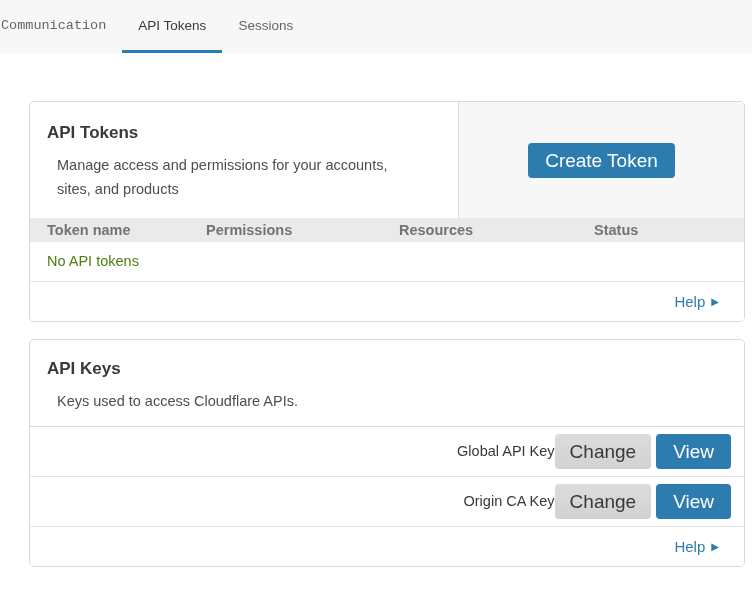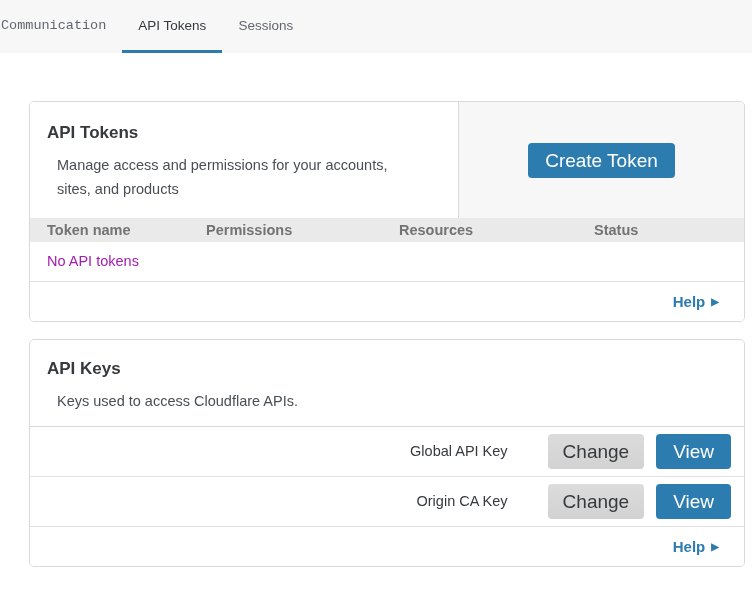--- a/index.html
+++ b/index.html
@@ -105,61 +105,60 @@
     font-weight: 700;
     height: 24px;
     padding: 1px;
     color: #737373;
   }
   .tokens-table thead th:first-child { padding-left: 17px; }
   .tokens-table tbody td {
     height: 39px;
     padding: 0 0 0 17px;
     border-bottom: 1px solid #e2e2e2;
-    color: #a21caf;
+    color: #4d7c0f;
   }
 
   
   .card-footer {
     height: 39px;
     display: flex;
     align-items: center;
     justify-content: flex-end;
     padding-right: 25px;
     background: #fff;
   }
   .help-link {
     display: inline-flex;
     align-items: center;
     gap: 6px;
     color: #2c7cb0;
     font-size: 15px;
     text-decoration: none;
     cursor: pointer;
-    font-weight: bold;
   }
   .help-arrow { font-size: 10px; line-height: 1; padding-top: 1px; }
 
   
   .card-keys { margin-top: 17px; }
   .keys-header {
     padding: 19px 17px 0 17px;
     height: 87px;
     border-bottom: 1px solid #d9d9d9;
   }
   .key-row {
     display: flex;
     align-items: center;
     justify-content: flex-end;
     height: 50px;
     padding: 0 13px 0 17px;
     border-bottom: 1px solid #e2e2e2;
     font-size: 14.5px;
   }
-  .key-actions { display: flex; align-items: center; gap: 12px; margin-left: 40px; }
+  .key-actions { display: flex; align-items: center; gap: 5px; }
 </style>
 </head>
 <body>
 
 <nav class="tabbar">
   <div class="tab first">Communication</div>
   <div class="tab active">API Tokens</div>
   <div class="tab">Sessions</div>
 </nav>
 

